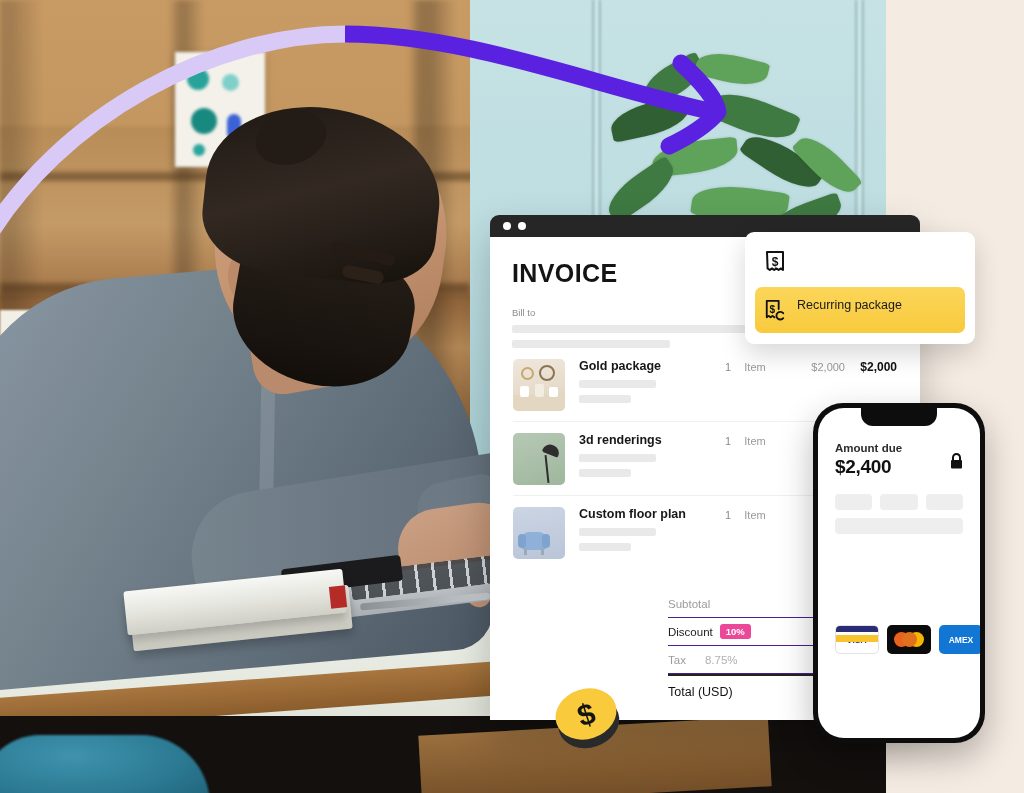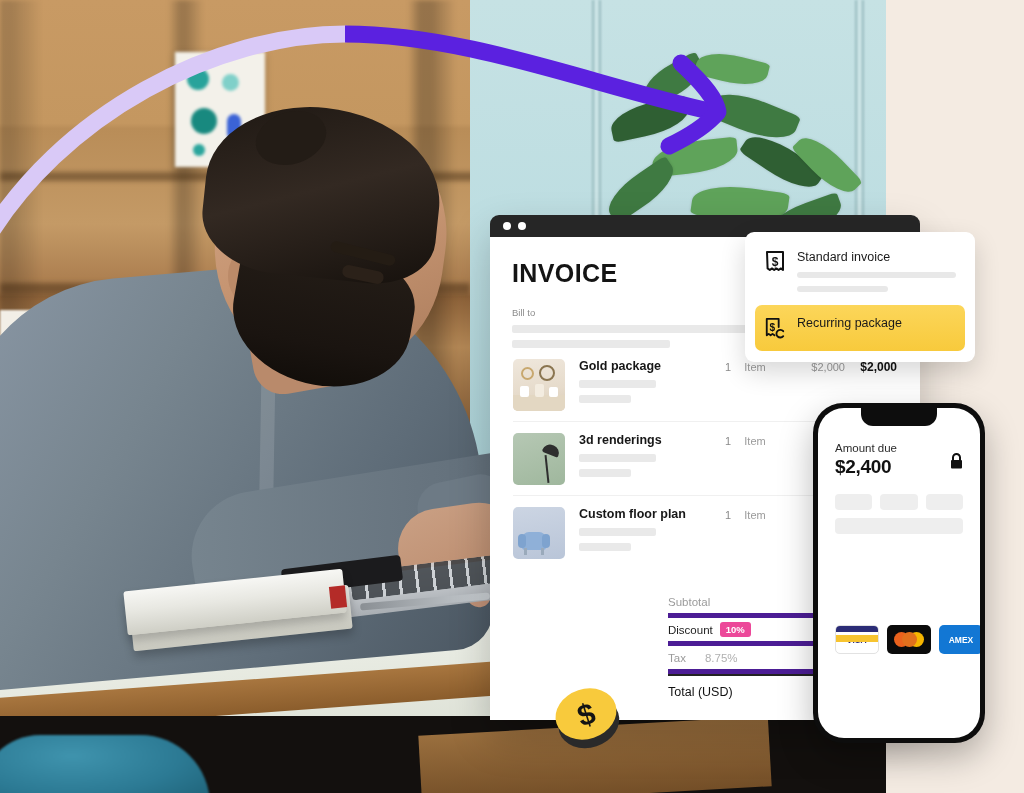--- a/index.html
+++ b/index.html
@@ -230,21 +230,21 @@
   .th3 { background: linear-gradient(170deg,#ccd5e3 0%, #b9c5d8 100%); }
   .th-deco { position: absolute; }
   .row-main { flex: 1; min-width: 0; }
   .row-title { font-size: 12.5px; font-weight: bold; color: #171717; }
   .row-qty  { width: 42px; text-align: right; font-size: 11px; color: #8a8a8a; padding-top: 2px; }
   .row-unit { width: 48px; text-align: center; font-size: 11px; color: #9a9a9a; padding-top: 2px; }
   .row-cost { width: 66px; text-align: right; font-size: 11px; color: #9a9a9a; padding-top: 2px; }
   .row-price{ width: 52px; text-align: right; font-size: 12px; color: #111; font-weight: bold; padding-top: 1px; }
 
   .totals { position: absolute; left: 178px; right: 18px; bottom: 12px; }
-  .trow { display: flex; align-items: center; height: 28px; border-bottom: 5px solid #4c1d95; }
+  .trow { display: flex; align-items: center; height: 28px; border-bottom: 1px solid #4c1d95; }
   .trow .tl { flex: 1; font-size: 11.5px; color: #9b9b9b; display: flex; align-items: center; gap: 7px; }
   .trow .tv { font-size: 11.5px; color: #9b9b9b; }
   .trow.dark .tl, .trow.dark .tv { color: #1d1d1d; }
   .trow.total { border-bottom: none; border-top: 2px solid #222; height: 34px; }
   .trow.total .tl, .trow.total .tv { color: #111; font-size: 12.5px; }
   .pct { background: #ec4899; color: #fff; font-size: 9.5px; font-weight: bold; border-radius: 3px; padding: 2px 6px; }
   .tax-rate { color: #b0b0b0; margin-left: 12px; }
 
   
   #coin { position: absolute; left: 543px; top: 671px; width: 86px; height: 86px; }
@@ -261,21 +261,21 @@
 
   
   #phone {
     position: absolute; left: 813px; top: 403px; width: 172px; height: 340px;
     background: #0d0d0d; border-radius: 30px; padding: 5px;
     box-shadow: 0 14px 34px rgba(0,0,0,.28);
   }
   .phone-screen { background: #fff; width: 100%; height: 100%; border-radius: 26px; position: relative; overflow: hidden; }
   .notch { position: absolute; left: 50%; transform: translateX(-50%); top: 0; width: 76px; height: 18px; background: #0d0d0d; border-radius: 0 0 12px 12px; }
   .ph-pad { padding: 34px 17px 0 17px; }
-  .amt-label { font-size: 11.5px; color: #2b2b2b; font-weight: normal; }
+  .amt-label { font-size: 11.5px; color: #2b2b2b; font-weight: bold; }
   .amt-value { font-size: 19px; font-weight: bold; color: #111; margin-top: 2px; letter-spacing: -.3px; }
   .ph-lock { position: absolute; right: 16px; top: 44px; }
   .fields { display: flex; gap: 8px; margin-top: 16px; }
   .field { height: 16px; background: #eeeeee; border-radius: 4px; flex: 1; }
   .field-wide { height: 16px; background: #eeeeee; border-radius: 4px; margin-top: 8px; }
   .cards { display: flex; gap: 8px; position: absolute; left: 17px; right: 17px; bottom: 84px; }
   .card-logo { width: 44px; height: 29px; border-radius: 5px; overflow: hidden; position: relative; flex: none; }
   .visa { background: #fff; border: 1px solid #e2e2e2; }
   .visa .band-top { position: absolute; top: 0; left: 0; right: 0; height: 6px; background: #2b2c76; }
   .visa .band-bot { position: absolute; bottom: 0; left: 0; right: 0; height: 7px; background: #f7c430; }
@@ -485,25 +485,20 @@
     </g>
   </svg>
 
   <div id="type-menu">
 
     <div class="type-opt">
       <svg width="22" height="24" viewBox="0 0 22 24">
         <path d="M3 2 h16 v18 l-2.2 -1.6 -2.2 1.6 -2.2 -1.6 -2.2 1.6 -2.2 -1.6 -2.2 1.6 -2.2 -1.6 Z" fill="none" stroke="#111" stroke-width="2" stroke-linejoin="round"></path>
         <text x="11" y="16" text-anchor="middle" font-family="'Liberation Sans', sans-serif" font-size="12" font-weight="bold" fill="#111">$</text>
       </svg>
-      <div style="flex:1;">
-        <div class="type-label">Standard invoice</div>
-        <div class="type-sk" style="width:100%;"></div>
-        <div class="type-sk" style="width:57%;"></div>
-      </div>
     </div>
 
     <div class="type-opt sel">
       <svg width="22" height="24" viewBox="0 0 24 24">
         <path d="M3 2 h13 v9 M3 2 v18 l2.1 -1.6 2.1 1.6 2.1 -1.6 2.1 1.6" fill="none" stroke="#111" stroke-width="2" stroke-linejoin="round" stroke-linecap="round"></path>
         <text x="9" y="15" text-anchor="middle" font-family="'Liberation Sans', sans-serif" font-size="11" font-weight="bold" fill="#111">$</text>
         <path d="M21 15.5 a4.2 4.2 0 1 0 0 5.4" fill="none" stroke="#111" stroke-width="2" stroke-linecap="round"></path>
       </svg>
       <div style="flex:1; display:flex; align-items:center;">
         <div class="type-label">Recurring package</div>

